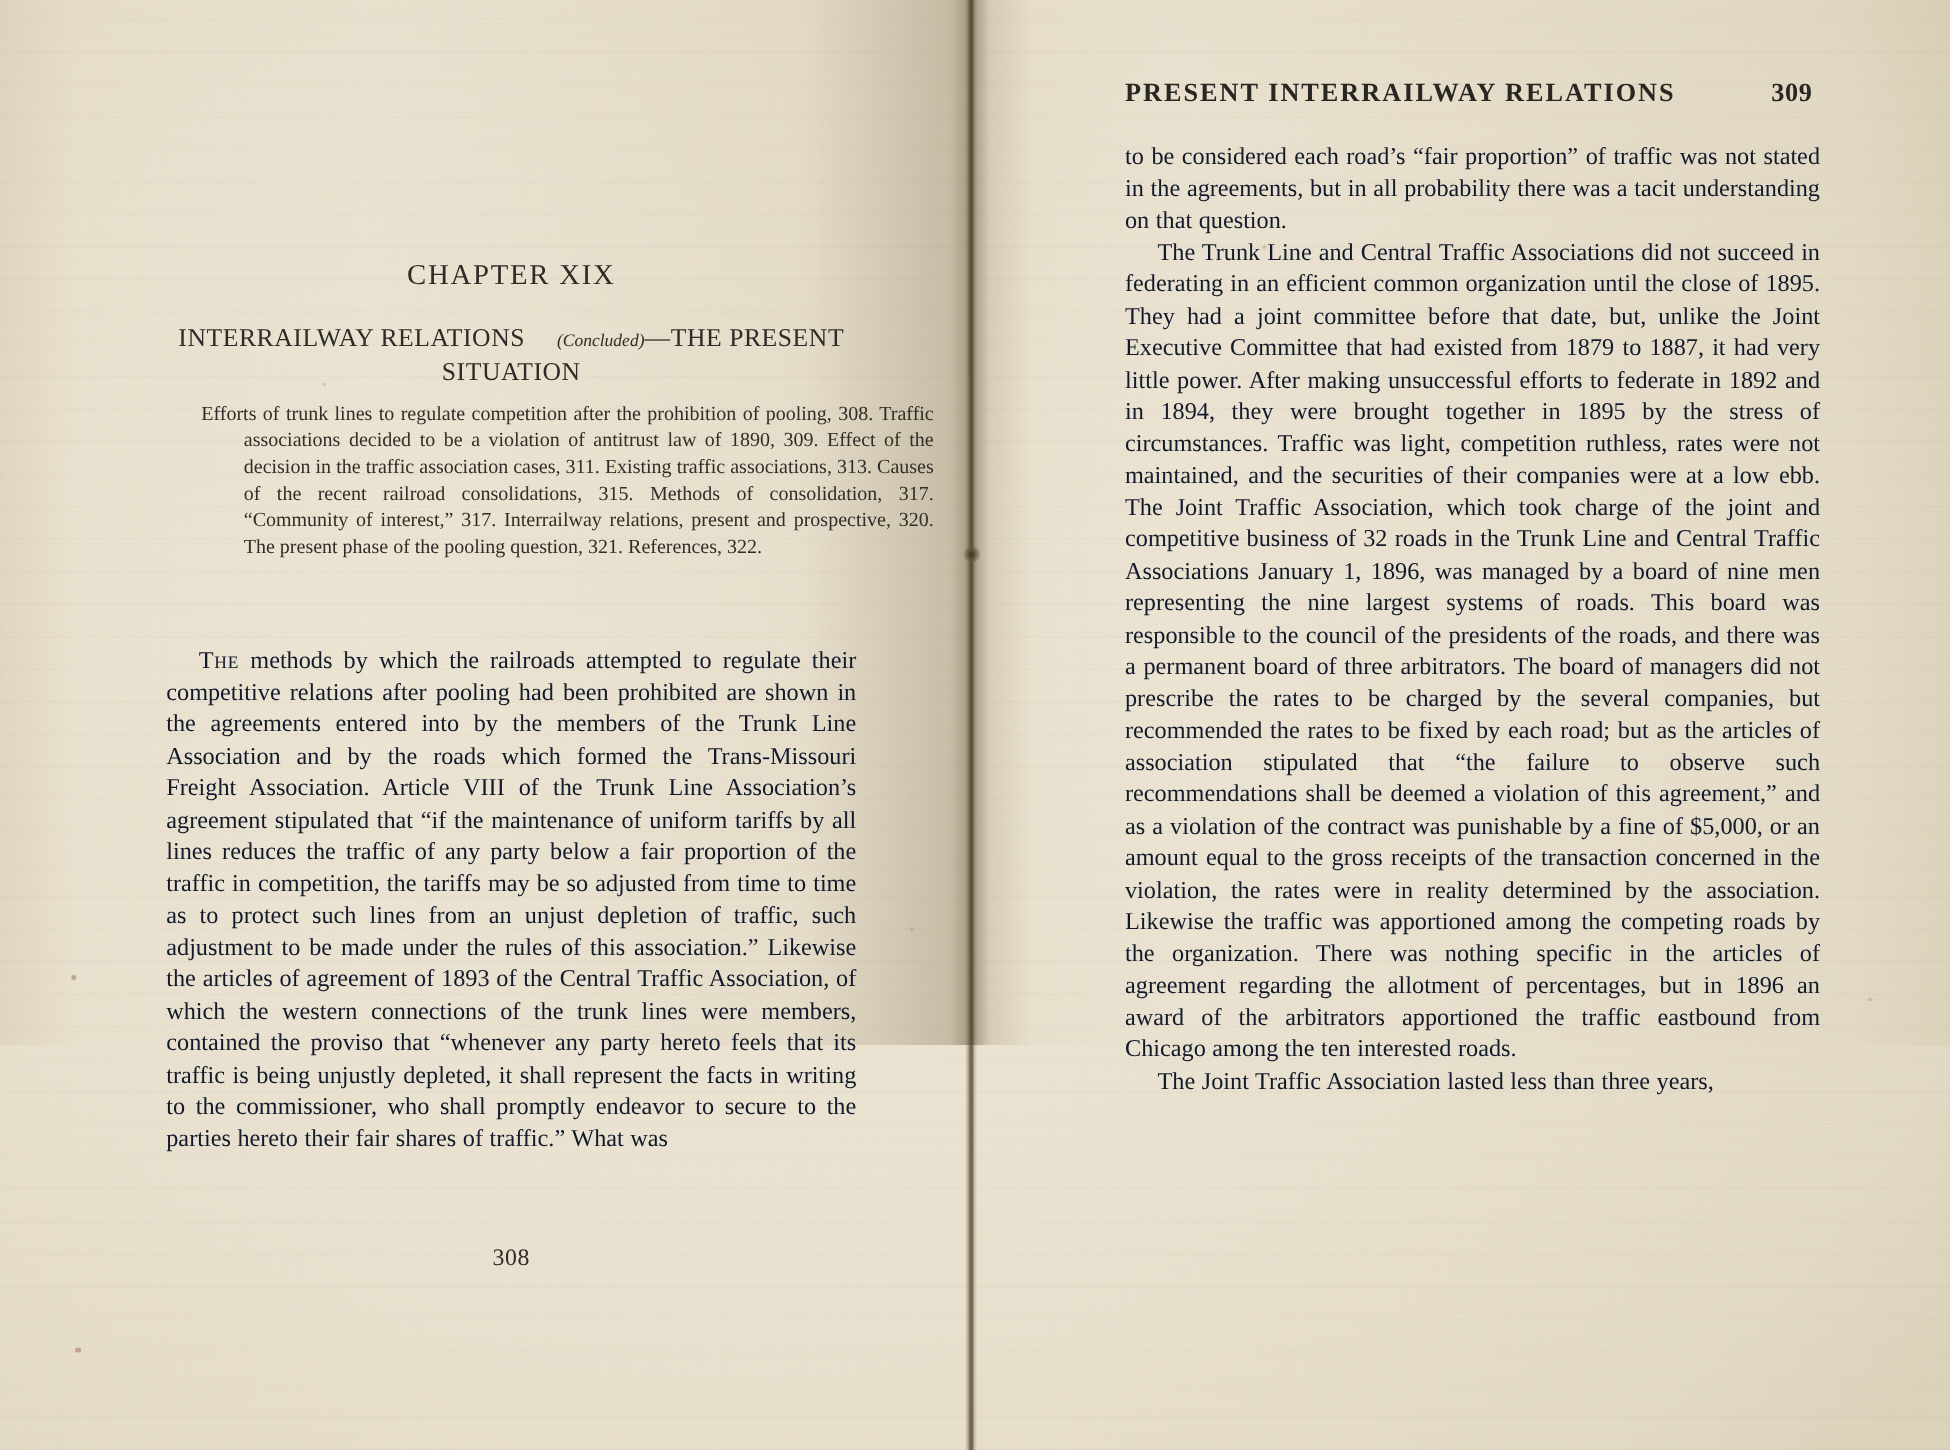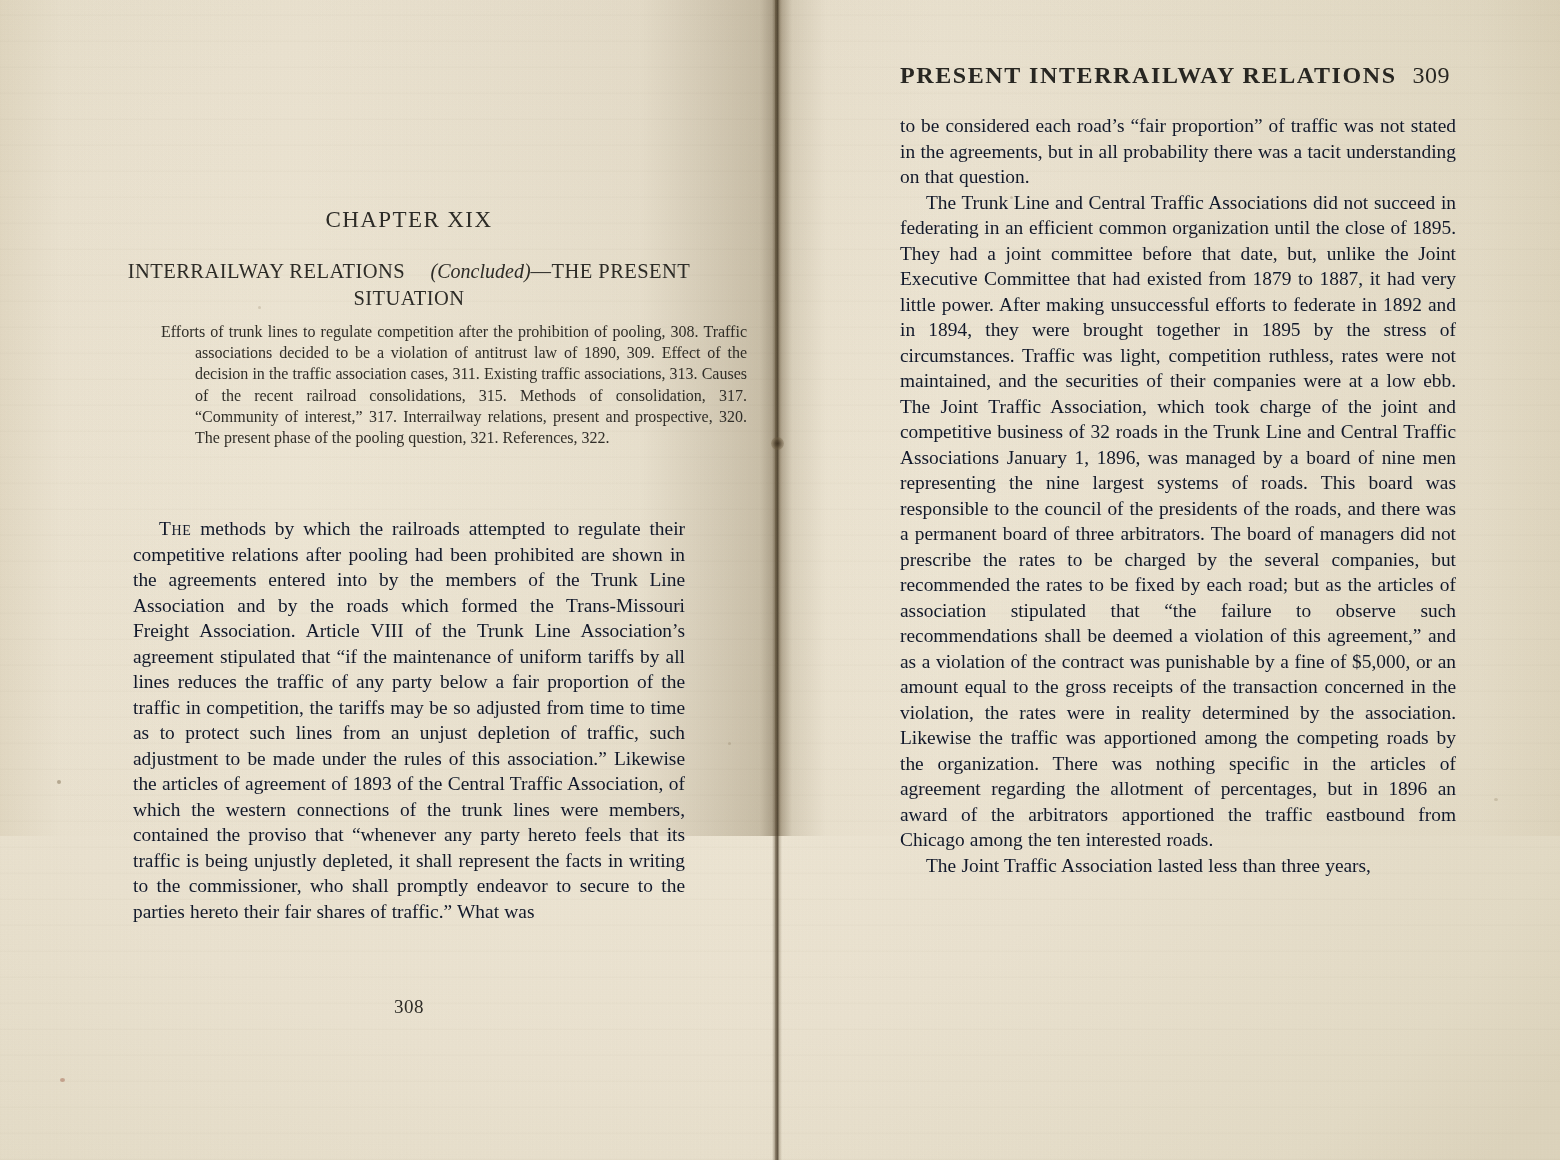--- a/index.html
+++ b/index.html
@@ -114,27 +114,27 @@
   }
 
   .running-head {
     position: absolute;
     top: 62px;
     left: 900px;
     width: 556px;
     display: flex;
     justify-content: space-between;
     align-items: baseline;
-    font-size: 24px;
+    font-size: 21px;
     letter-spacing: 1.6px;
     font-weight: 700;
     color: #262521;
   }
   .running-head .rh-title { white-space: nowrap; }
-  .running-head .rh-folio { font-weight: 400; letter-spacing: .5px; padding-right: 6px;}
+  .running-head .rh-folio { font-weight: 700; letter-spacing: .5px; padding-right: 6px;}
 
   .chapter-number {
     position: absolute;
     top: 207px;
     left: 133px;
     width: 552px;
     text-align: center;
     font-size: 23px;
     letter-spacing: 1.4px;
     color: #2b2a26;
@@ -146,21 +146,21 @@
     left: 126px;
     width: 566px;
     text-align: center;
     font-size: 20.5px;
     letter-spacing: .45px;
     line-height: 1.32;
     color: #2b2a26;
   }
   .chapter-title .conc {
     font-style: italic;
-    font-size: 20px;
+    font-size: 14px;
     letter-spacing: 0;
     margin-left: 20px;
   }
 
   .synopsis {
     position: absolute;
     top: 321px;
     left: 133px;
     width: 552px;
     font-size: 16px;

